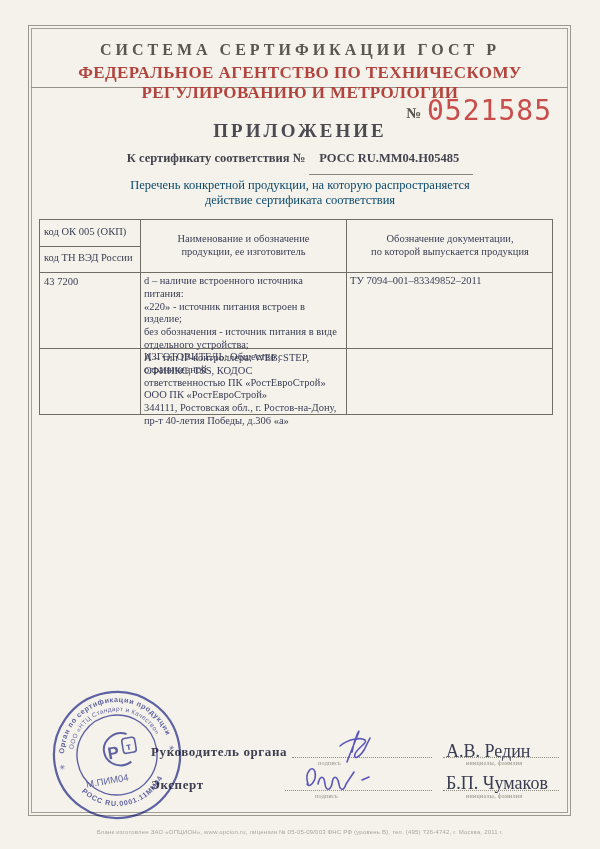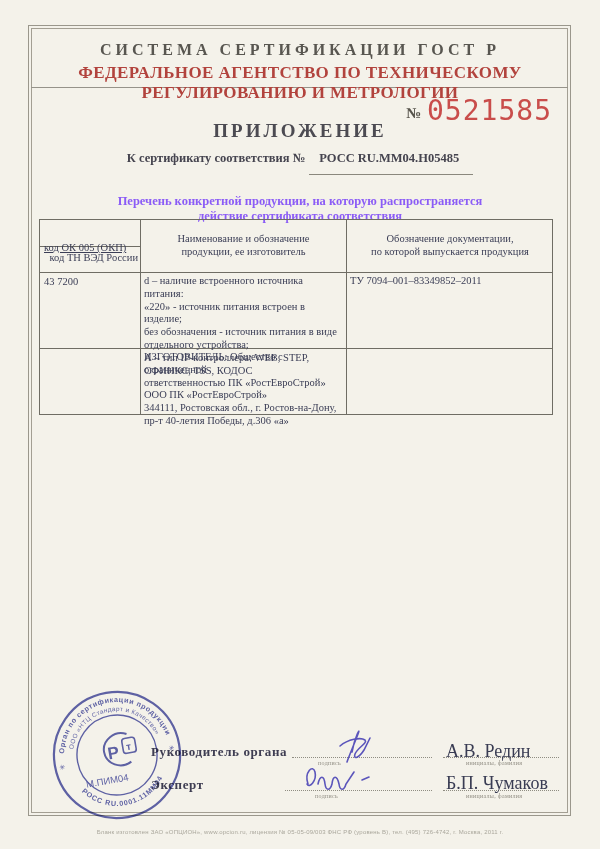--- a/index.html
+++ b/index.html
@@ -28,32 +28,32 @@
   .form-number .no-sign { font-size:15px; font-weight:bold; color:#56534b; margin-right:6px; vertical-align:2px; }
   .form-number .digits { font-family:"DejaVu Sans Mono", monospace; font-size:28px; color:#c94d4b; letter-spacing:1px; }
 
   
   .doc-title { left:0; top:120px; width:600px; text-align:center;
     font-size:19px; font-weight:bold; letter-spacing:3px; color:#4c4b52; }
   .cert-line { left:0; top:151px; width:600px; text-align:center;
     font-size:12.5px; font-weight:bold; color:#45444f; }
   .cert-line .cert-no { border-bottom:1px solid #8a887d; padding:0 14px 9px 10px; margin-left:4px; }
   .subtitle { left:0; top:178px; width:600px; text-align:center;
-    font-size:12.5px; font-weight:bold; line-height:14.5px; color:#8b5cf6;margin-top:16px; }
+    font-size:12.5px; font-weight:normal; line-height:14.5px; color:#0c4a6e; }
 
   
   .prod-table { left:39px; top:219px; width:514px; height:196px; border:1px solid #6f6d64; }
   .prod-table .v1 { position:absolute; left:100px; top:0; bottom:0; width:1px; background:#6f6d64; }
   .prod-table .v2 { position:absolute; left:306px; top:0; bottom:0; width:1px; background:#6f6d64; }
   .prod-table .h-head { position:absolute; left:0; right:0; top:52px; height:1px; background:#6f6d64; }
   .prod-table .h-col1 { position:absolute; left:0; width:100px; top:26px; height:1px; background:#6f6d64; }
   .prod-table .h-row1 { position:absolute; left:0; right:0; top:128px; height:1px; background:#6f6d64; }
   .prod-table .cell { position:absolute; font-size:10.5px; line-height:12.8px; color:#3b3e56; }
-  .c-h1a { left:4px; top:22px; width:94px;text-decoration:underline; }
-  .c-h1b { left:4px; top:32px; width:94px;text-align:right; }
+  .c-h1a { left:4px; top:6px; width:94px; }
+  .c-h1b { left:4px; top:32px; width:94px; }
   .c-h2 { left:101px; top:13px; width:205px; text-align:center; }
   .c-h3 { left:307px; top:13px; width:206px; text-align:center; }
   .c-r1c1 { left:4px; top:56px; width:94px; }
   .c-r1c2 { left:104px; top:55px; width:200px; }
   .c-r1c3 { left:310px; top:55px; width:200px; }
   .c-r2c2 { left:104px; top:131px; width:200px; }
 
   
   .role { font-size:13px; font-weight:bold; color:#3e3d52; letter-spacing:0.6px; }
   .role-head { left:151px; top:744px; }

